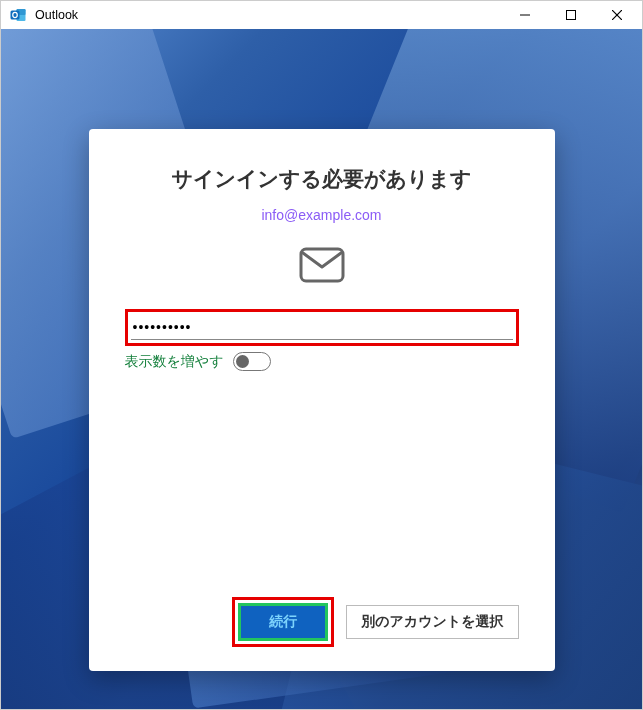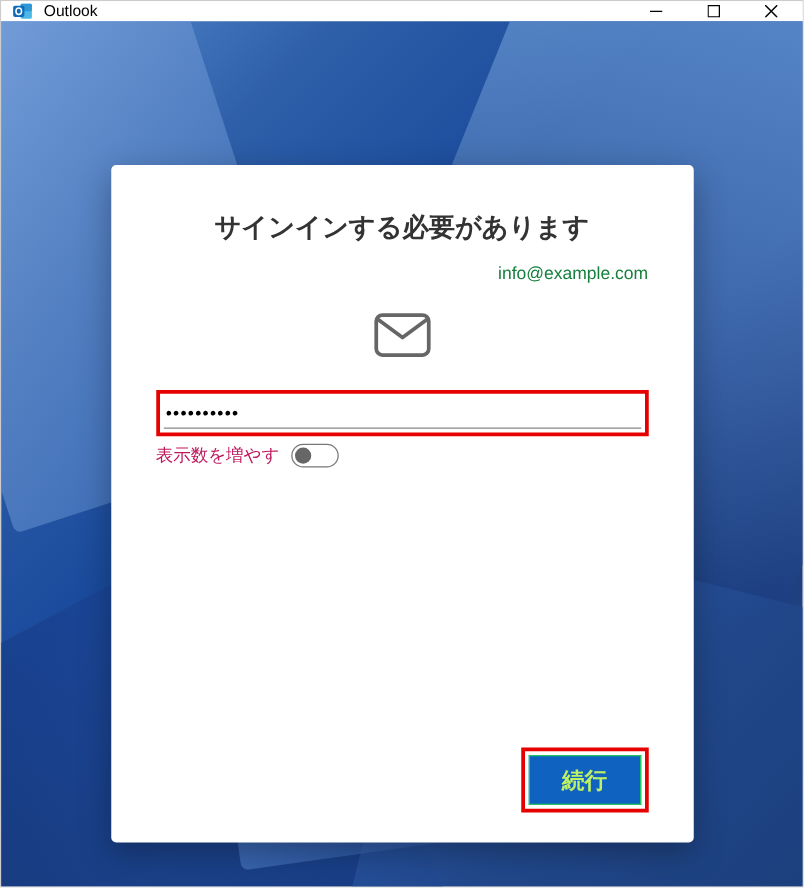--- a/index.html
+++ b/index.html
@@ -16,21 +16,21 @@
     }
     .window {
       width: 100%;
       height: 100%;
       border: 1px solid #ccc;
       background: #fff;
       display: flex;
       flex-direction: column;
     }
     .titlebar {
-      height: 16px;
+      height: 28px;
       display: flex;
       align-items: center;
       padding: 0 2px 0 8px;
       background: #fff;
     }
     .titlebar-icon {
       width: 18px;
       height: 18px;
       margin-right: 8px;
     }
@@ -67,42 +67,42 @@
     }
     .bg1 { width: 260px; height: 420px; left: -60px; top: -40px; background: linear-gradient(140deg,#86acdf,#3d6db9); transform: rotate(-18deg); opacity: 0.75; }
     .bg2 { width: 380px; height: 460px; right: -80px; top: -30px; background: linear-gradient(160deg,#6b9cd9,#1a3c80); transform: rotate(22deg); opacity: 0.8; }
     .bg3 { width: 420px; height: 340px; left: -120px; bottom: -120px; background: linear-gradient(50deg,#0e2a63,#1d4aa0); transform: rotate(-28deg); opacity: 0.85; }
     .bg4 { width: 500px; height: 380px; right: -160px; bottom: -140px; background: linear-gradient(120deg,#2d5db0,#0f2854); transform: rotate(14deg); opacity: 0.85; }
     .bg5 { width: 300px; height: 300px; left: 170px; top: 360px; background: linear-gradient(90deg,#4d7ec9,#173d8a); transform: rotate(-8deg); opacity: 0.6; }
 
     .modal {
       position: absolute;
       left: 50%;
-      top: 115px;
+      top: 100px;
       transform: translateX(-50%);
       width: 466px;
       height: 542px;
       background: #fff;
       border-radius: 4px;
       padding: 36px 36px 24px 36px;
       box-shadow: 0 8px 26px rgba(0,0,0,0.3);
       display: flex;
       flex-direction: column;
     }
     .modal-heading {
       text-align: center;
       font-size: 21px;
       font-weight: 700;
       color: #333;
       margin-bottom: 14px;
     }
     .modal-email {
-      text-align: right;
-      font-size: 14px;
-      color: #15803d;
+      text-align: center;
+      font-size: 14px;
+      color: #8b5cf6;
       margin-bottom: 24px;
     }
     .envelope-wrap {
       display: flex;
       justify-content: center;
       margin-bottom: 26px;
     }
     .field-label-row {
       font-size: 13.5px;
       color: #333;
@@ -144,21 +144,21 @@
       font-size: 14px;
       text-decoration: none;
       margin-bottom: 18px;
       display: inline-block;
     }
     .show-more-row {
       display: flex;
       align-items: center;
       gap: 10px;
       font-size: 14px;
-      color: #be185d;
+      color: #15803d;
     }
     .toggle-switch {
       position: relative;
       width: 38px;
       height: 19px;
       border: 1px solid #777;
       border-radius: 10px;
       background: #fff;
       cursor: pointer;
     }
@@ -177,23 +177,23 @@
       justify-content: flex-end;
       gap: 12px;
       align-items: center;
     }
     .btn-primary-wrap {
       border: 3px solid #e60000;
       padding: 3px;
     }
     .btn-primary {
       background: #0f62c0;
-      color: #bef264;
-      border: 1px solid #22c55e;
-      font-size: 18px;
+      color: #7dd3fc;
+      border: 3px solid #22c55e;
+      font-size: 14px;
       font-weight: 600;
       padding: 7px 26px;
       cursor: pointer;
       min-width: 90px;
     }
     .btn-secondary {
       background: #fff;
       color: #333;
       border: 1px solid #bbb;
       font-size: 14px;
@@ -264,16 +264,17 @@
         <span>表示数を増やす</span>
         <div class="toggle-switch">
           <div class="toggle-knob"></div>
         </div>
       </div>
 
       <div class="modal-footer">
         <div class="btn-primary-wrap">
           <button class="btn-primary">続行</button>
         </div>
+        <button class="btn-secondary">別のアカウントを選択</button>
       </div>
     </div>
   </div>
 </div>
 
 </body></html>

